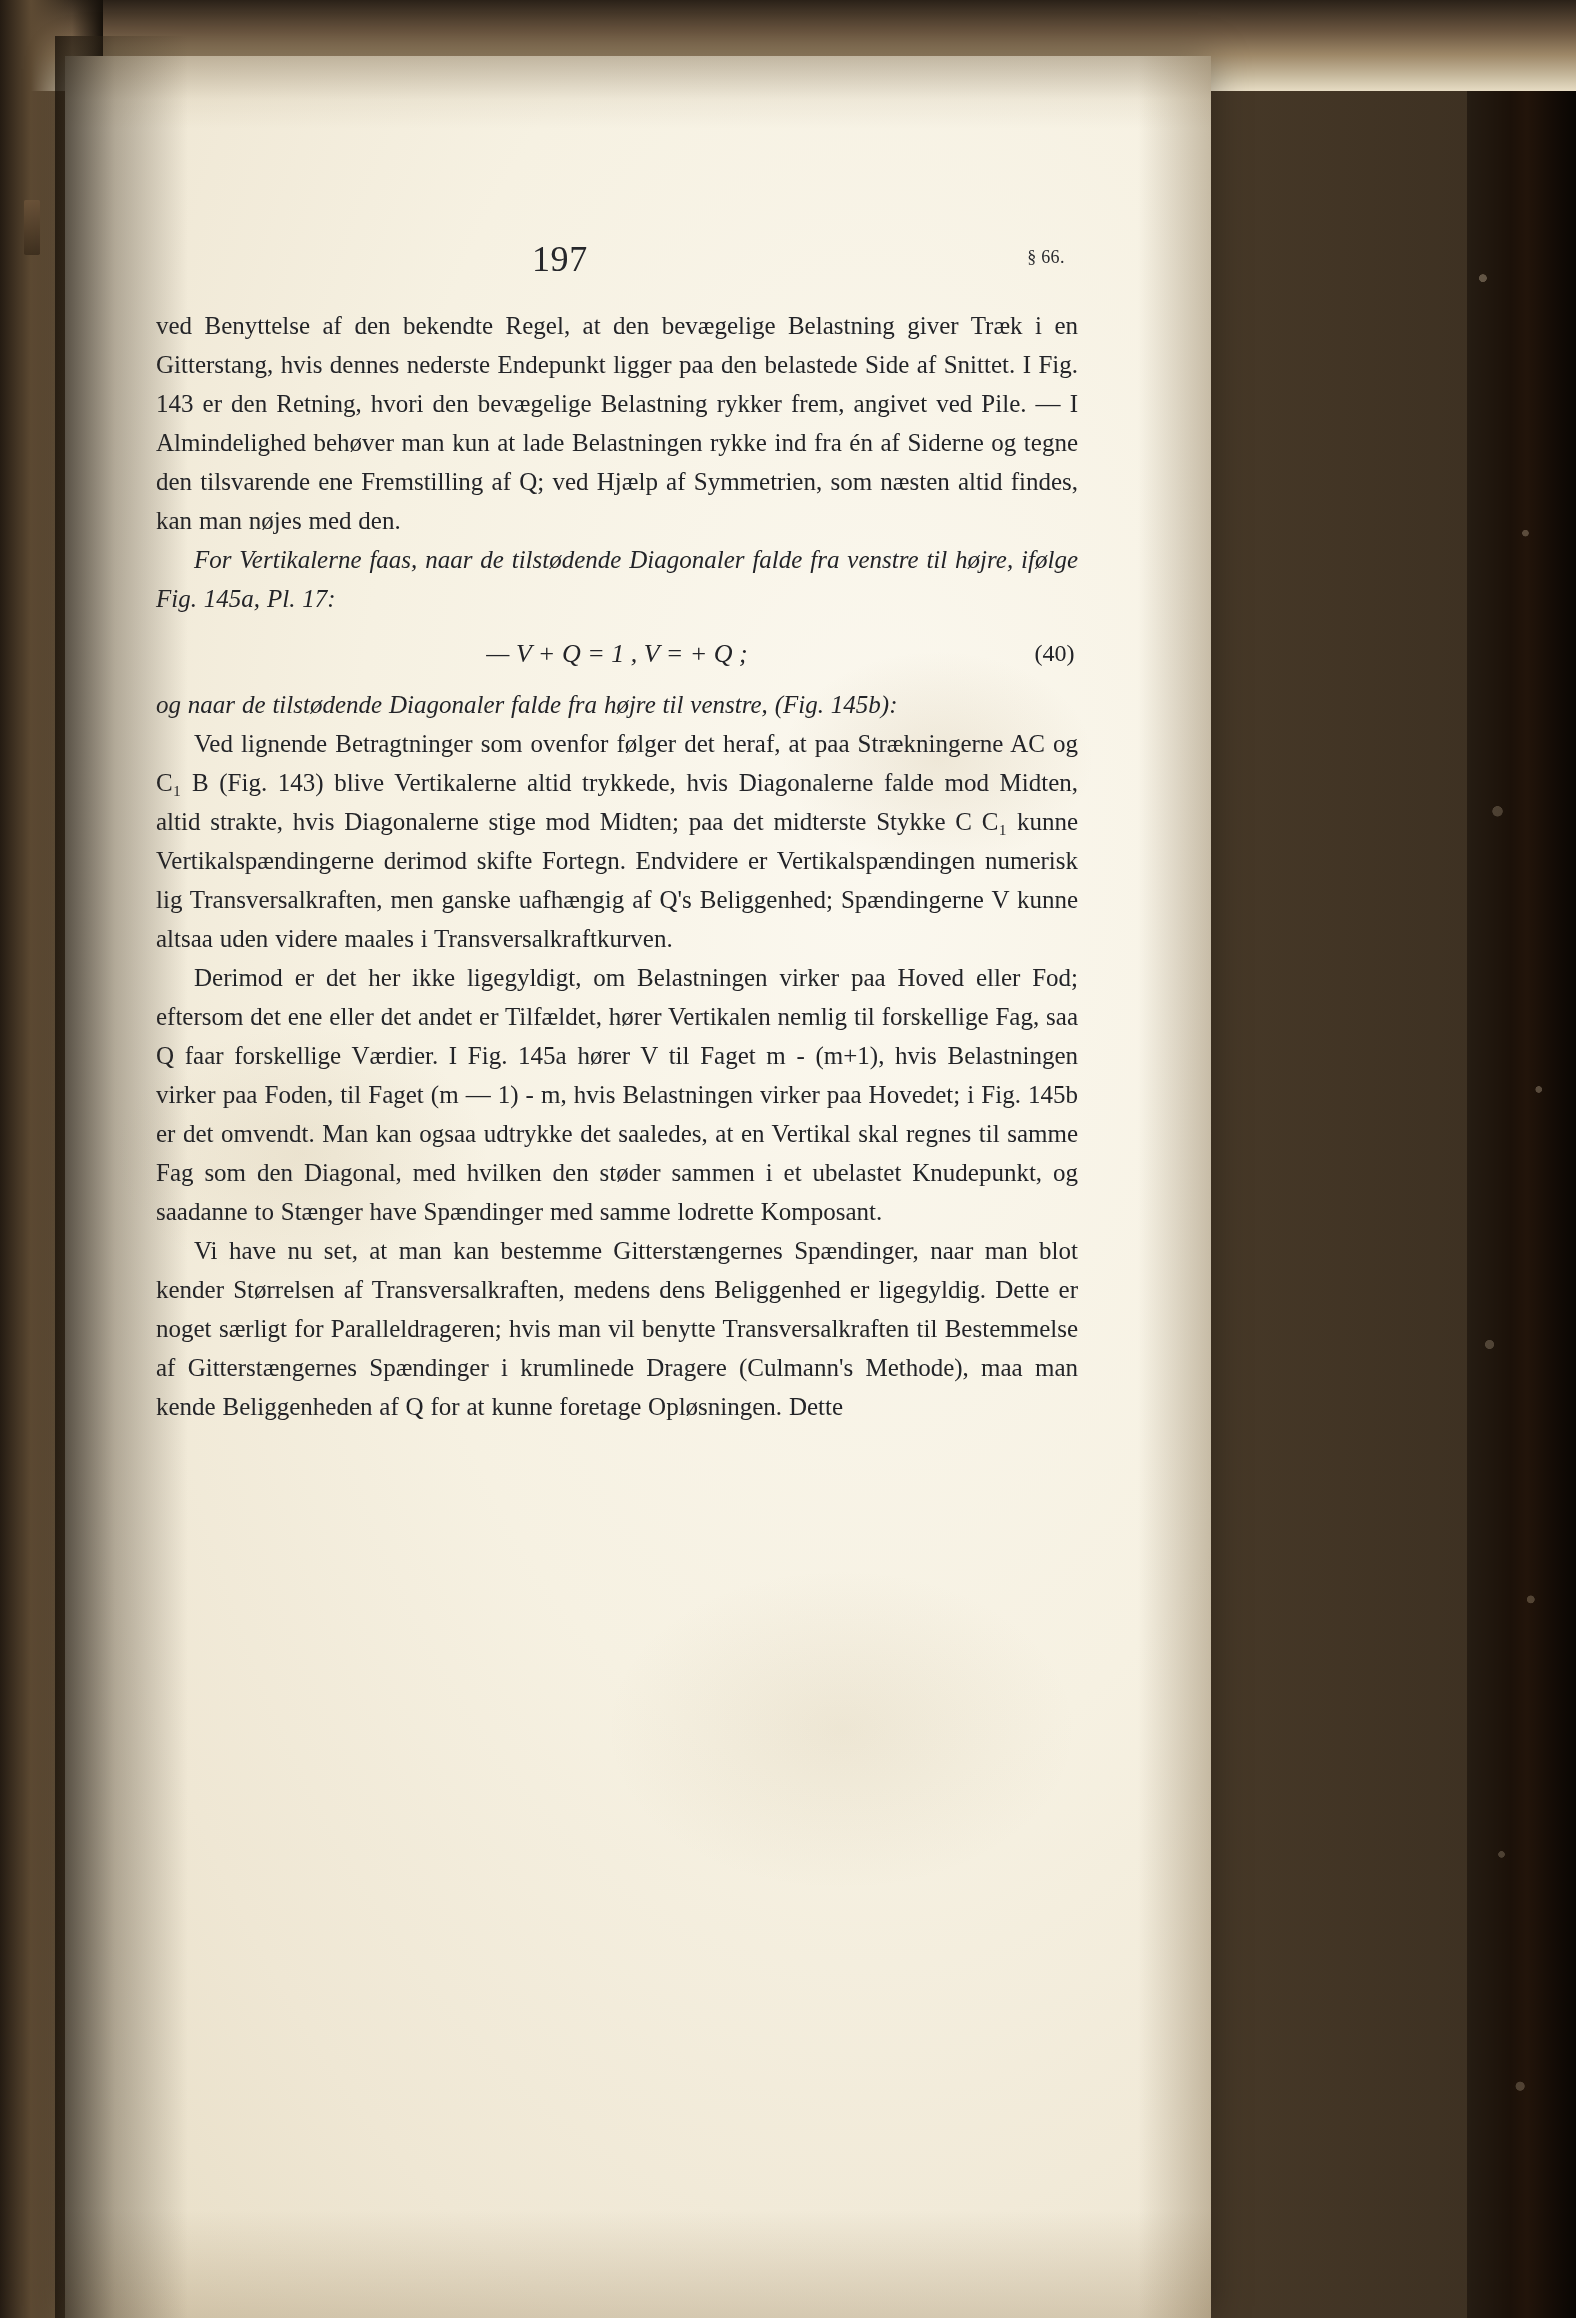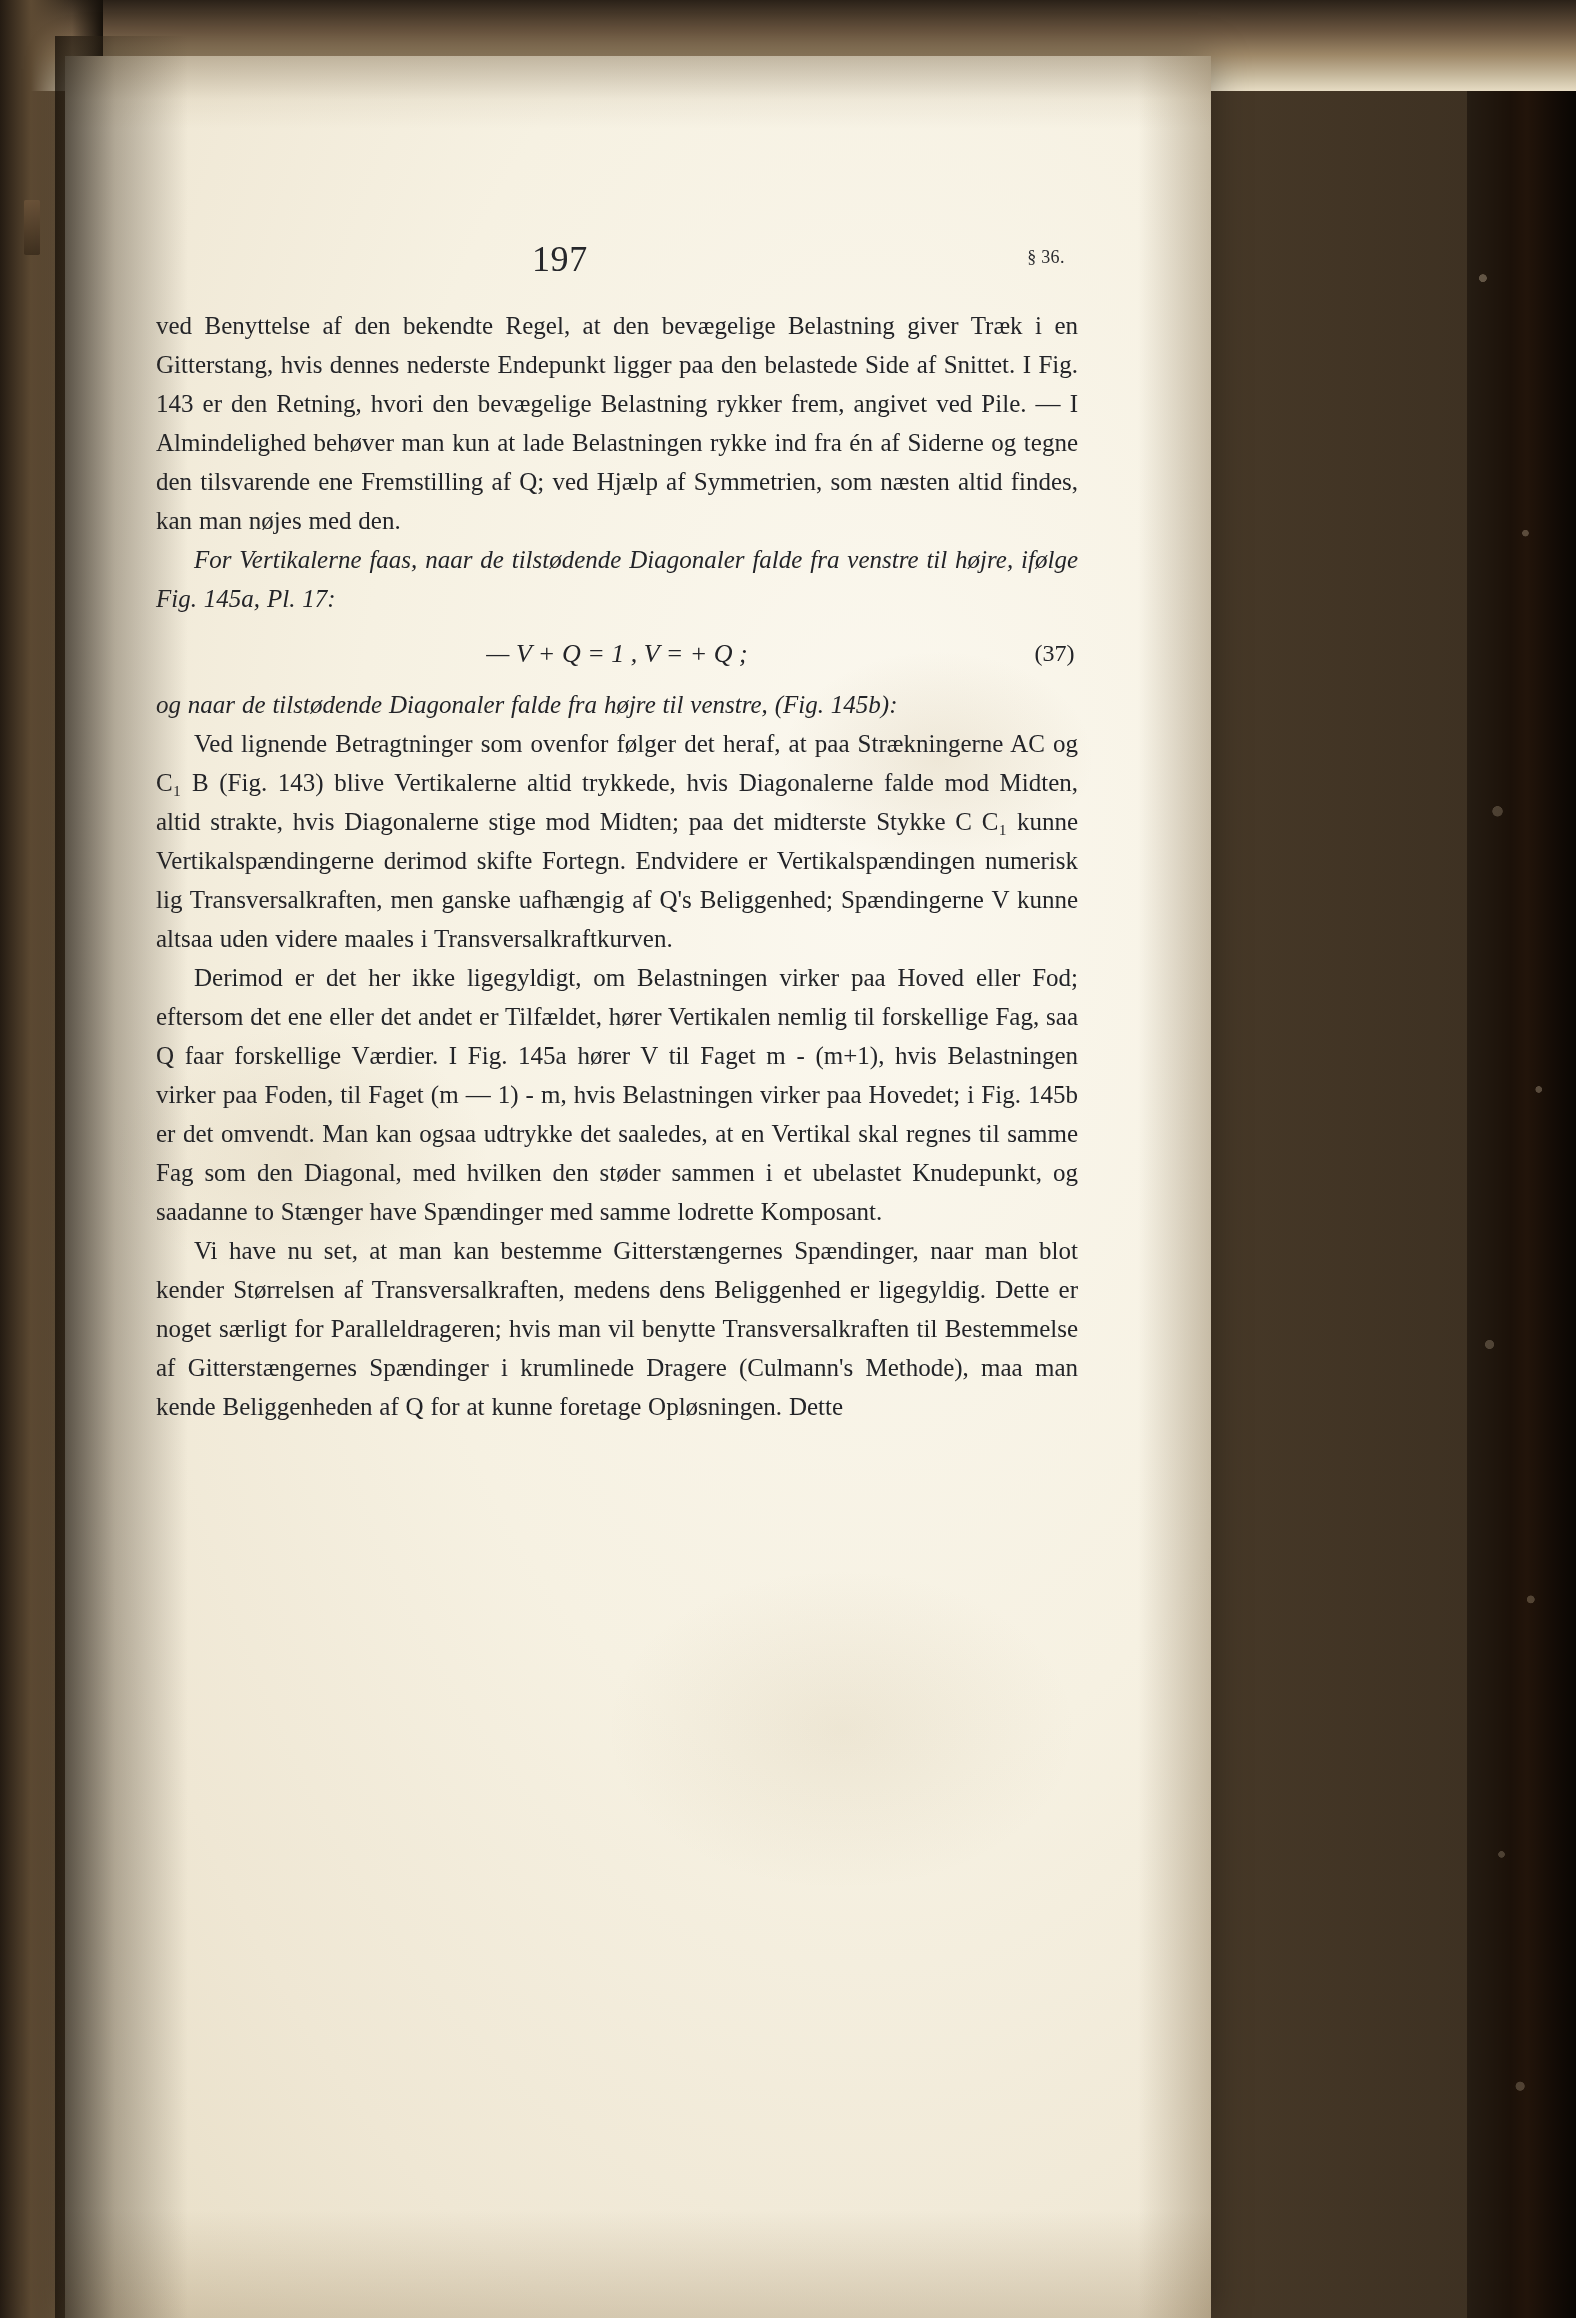--- a/index.html
+++ b/index.html
@@ -223,30 +223,30 @@
     <div class="edge-right-shadow"></div>
 
     <div class="paper-stain" style="left:715px;top:594px;width:315px;height:218px;background:radial-gradient(ellipse,rgba(176,150,104,.16),rgba(255,255,255,0) 70%);"></div>
     <div class="paper-stain" style="left:49px;top:970px;width:376px;height:255px;background:radial-gradient(ellipse,rgba(170,146,102,.13),rgba(255,255,255,0) 70%);"></div>
     <div class="paper-stain" style="left:546px;top:1516px;width:461px;height:315px;background:radial-gradient(ellipse,rgba(172,148,104,.12),rgba(255,255,255,0) 72%);"></div>
 
     <div class="content">
 
       <div class="header-row">
         <div class="folio">197</div>
-        <div class="section-mark">§ 36.</div>
+        <div class="section-mark">§ 66.</div>
       </div>
 
       <p>ved Benyttelse af den bekendte Regel, at den bevægelige Belastning giver Træk i en Gitterstang, hvis dennes nederste Endepunkt ligger paa den belastede Side af Snittet. I Fig. 143 er den Retning, hvori den bevægelige Belastning rykker frem, angivet ved Pile. — I Almindelighed behøver man kun at lade Belastningen rykke ind fra én af Siderne og tegne den tilsvarende ene Fremstilling af Q; ved Hjælp af Symmetrien, som næsten altid findes, kan man nøjes med den.</p>
 
       <p class="indent it">For Vertikalerne faas, naar de tilstødende Diagonaler falde fra venstre til højre, ifølge Fig. 145a, Pl. 17:</p>
 
       <div class="formula">
         <span>— V + Q = 1 ,  V = + Q ;</span>
-        <span class="eqno">(37)</span>
+        <span class="eqno">(40)</span>
       </div>
 
       <p class="it">og naar de tilstødende Diagonaler falde fra højre til venstre, (Fig. 145b):</p>
 
 
       <p class="indent">Ved lignende Betragtninger som ovenfor følger det heraf, at paa Strækningerne AC og C₁ B (Fig. 143) blive Vertikalerne altid trykkede, hvis Diagonalerne falde mod Midten, altid strakte, hvis Diagonalerne stige mod Midten; paa det midterste Stykke C C₁ kunne Vertikalspændingerne derimod skifte Fortegn. Endvidere er Vertikalspændingen numerisk lig Transversalkraften, men ganske uafhængig af Q's Beliggenhed; Spændingerne V kunne altsaa uden videre maales i Transversalkraftkurven.</p>
 
       <p class="indent">Derimod er det her ikke ligegyldigt, om Belastningen virker paa Hoved eller Fod; eftersom det ene eller det andet er Tilfældet, hører Vertikalen nemlig til forskellige Fag, saa Q faar forskellige Værdier. I Fig. 145a hører V til Faget m - (m+1), hvis Belastningen virker paa Foden, til Faget (m — 1) - m, hvis Belastningen virker paa Hovedet; i Fig. 145b er det omvendt. Man kan ogsaa udtrykke det saaledes, at en Vertikal skal regnes til samme Fag som den Diagonal, med hvilken den støder sammen i et ubelastet Knudepunkt, og saadanne to Stænger have Spændinger med samme lodrette Komposant.</p>
 
       <p class="indent">Vi have nu set, at man kan bestemme Gitterstængernes Spændinger, naar man blot kender Størrelsen af Transversalkraften, medens dens Beliggenhed er ligegyldig. Dette er noget særligt for Paralleldrageren; hvis man vil benytte Transversalkraften til Bestemmelse af Gitterstængernes Spændinger i krumlinede Dragere (Culmann's Methode), maa man kende Beliggenheden af Q for at kunne foretage Opløsningen. Dette</p>

